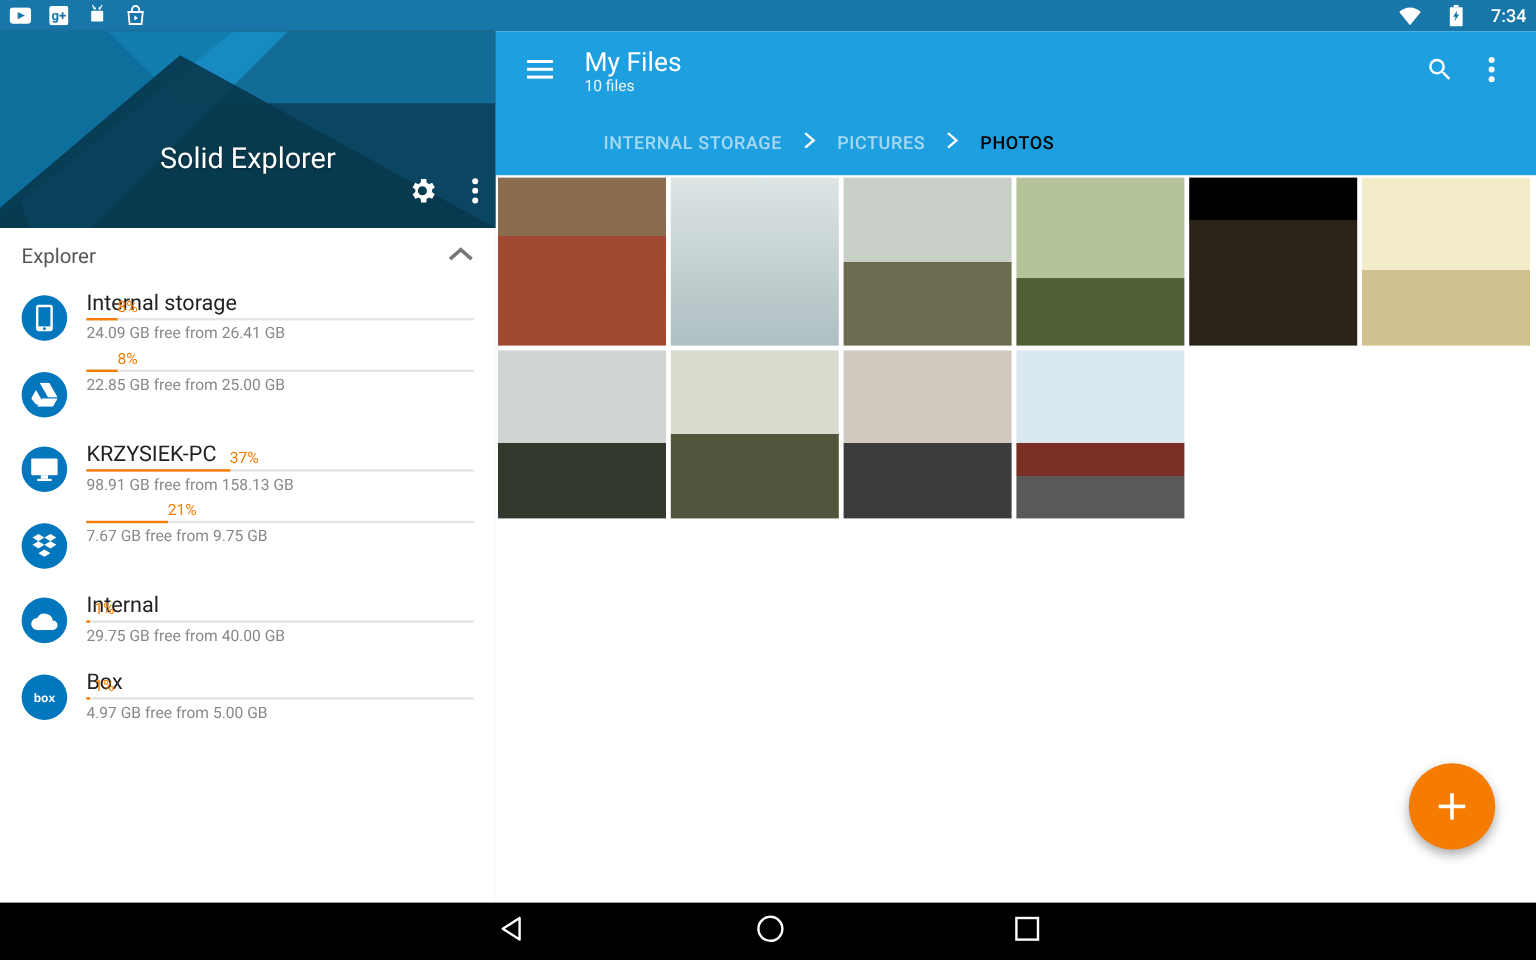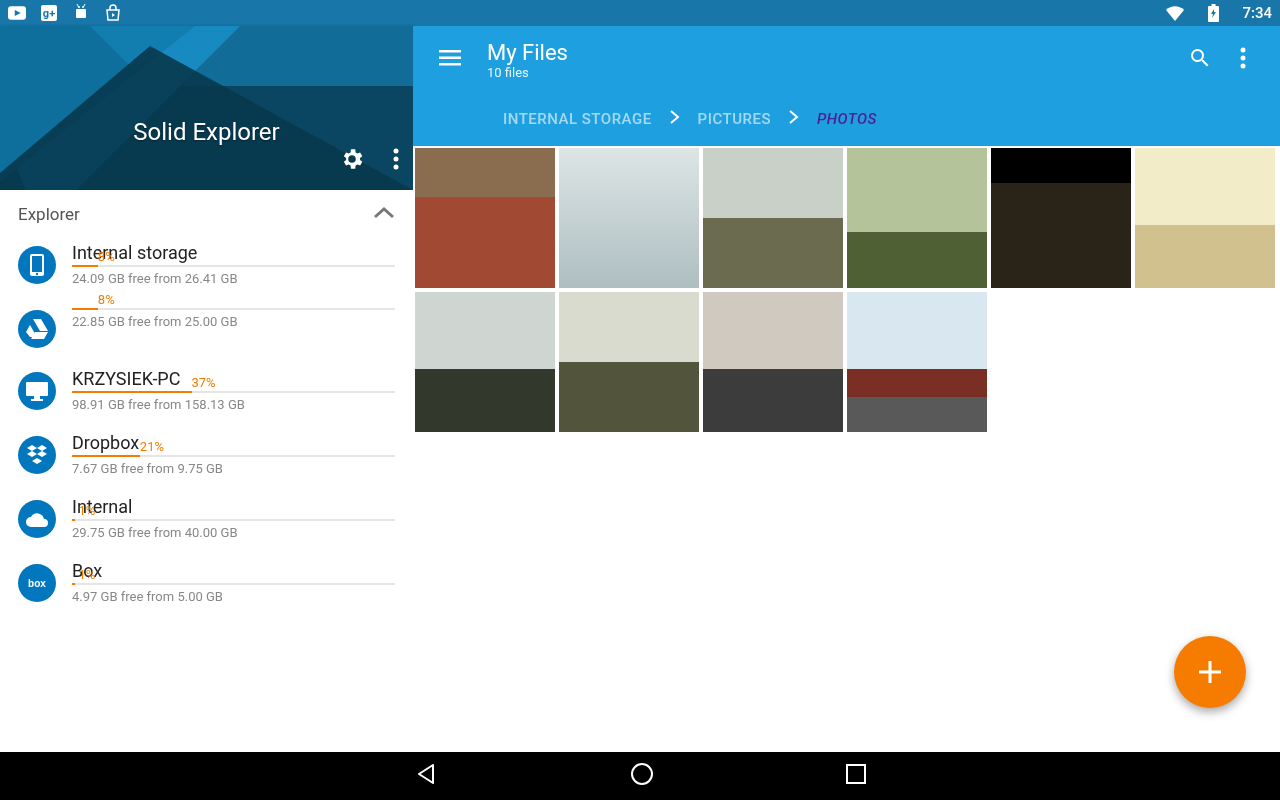--- a/index.html
+++ b/index.html
@@ -41,21 +41,21 @@
 .toolbar { background: #1e9fe0; color: #fff; }
 .toolbar-top { display: flex; align-items: center; padding: 14px 34px 12px 26px; gap: 26px; }
 .toolbar-title-block { display: flex; flex-direction: column; }
 .toolbar-title { font-size: 22px; font-weight: 400; }
 .toolbar-sub { font-size: 13px; opacity: .9; }
 .toolbar-actions { margin-left: auto; display: flex; gap: 28px; align-items: center; }
 .toolbar-actions svg { fill: #fff; }
 
 .crumbs { display: flex; align-items: center; gap: 18px; padding: 18px 18px 18px 90px; font-size: 15px; font-weight: 500; letter-spacing: .5px; }
 .crumb { color: rgba(255,255,255,.6); }
-.crumb.active { color: #4c1d95; font-style: italic; }
+.crumb.active { color: #000000; }
 .crumb-sep svg { fill: rgba(255,255,255,.5); }
 
 .grid { flex: 1; padding: 2px; display: flex; flex-wrap: wrap; gap: 4px; align-content: flex-start; }
 .thumb { width: 140px; height: 140px; background: #888; position: relative; }
 
 
 .fab { position: absolute; right: 34px; bottom: 92px; width: 72px; height: 72px; border-radius: 50%; background: #f57c00; box-shadow: 0 4px 10px rgba(0,0,0,.35); display: flex; align-items: center; justify-content: center; }
 .fab svg { fill: #fff; }
 
 
@@ -204,21 +204,20 @@
         <div class="storage-meta">98.91 GB free from 158.13 GB</div>
       </div>
     </div>
     <div class="storage-item">
       <div class="storage-badge">
             <svg width="22" height="20" viewBox="0 0 22 20" fill="#fff">
               <path d="M6 0l5 3-5 3-5-3zM16 0l5 3-5 3-5-3zM6 12l5-3-5-3-5 3zM16 12l5-3-5-3-5 3zM11 13l5 3-5 3-5-3z"></path>
             </svg>
           </div>
       <div class="storage-info">
-        <div class="storage-name">Dropbox</div>
         <div class="storage-bar-row" style="position:relative">
           <div class="storage-bar">
             <div class="storage-bar-fill" style="width:21%"></div>
             <span class="storage-pct" style="left:21%">21%</span>
           </div>
         </div>
         <div class="storage-meta">7.67 GB free from 9.75 GB</div>
       </div>
     </div>
     <div class="storage-item">

